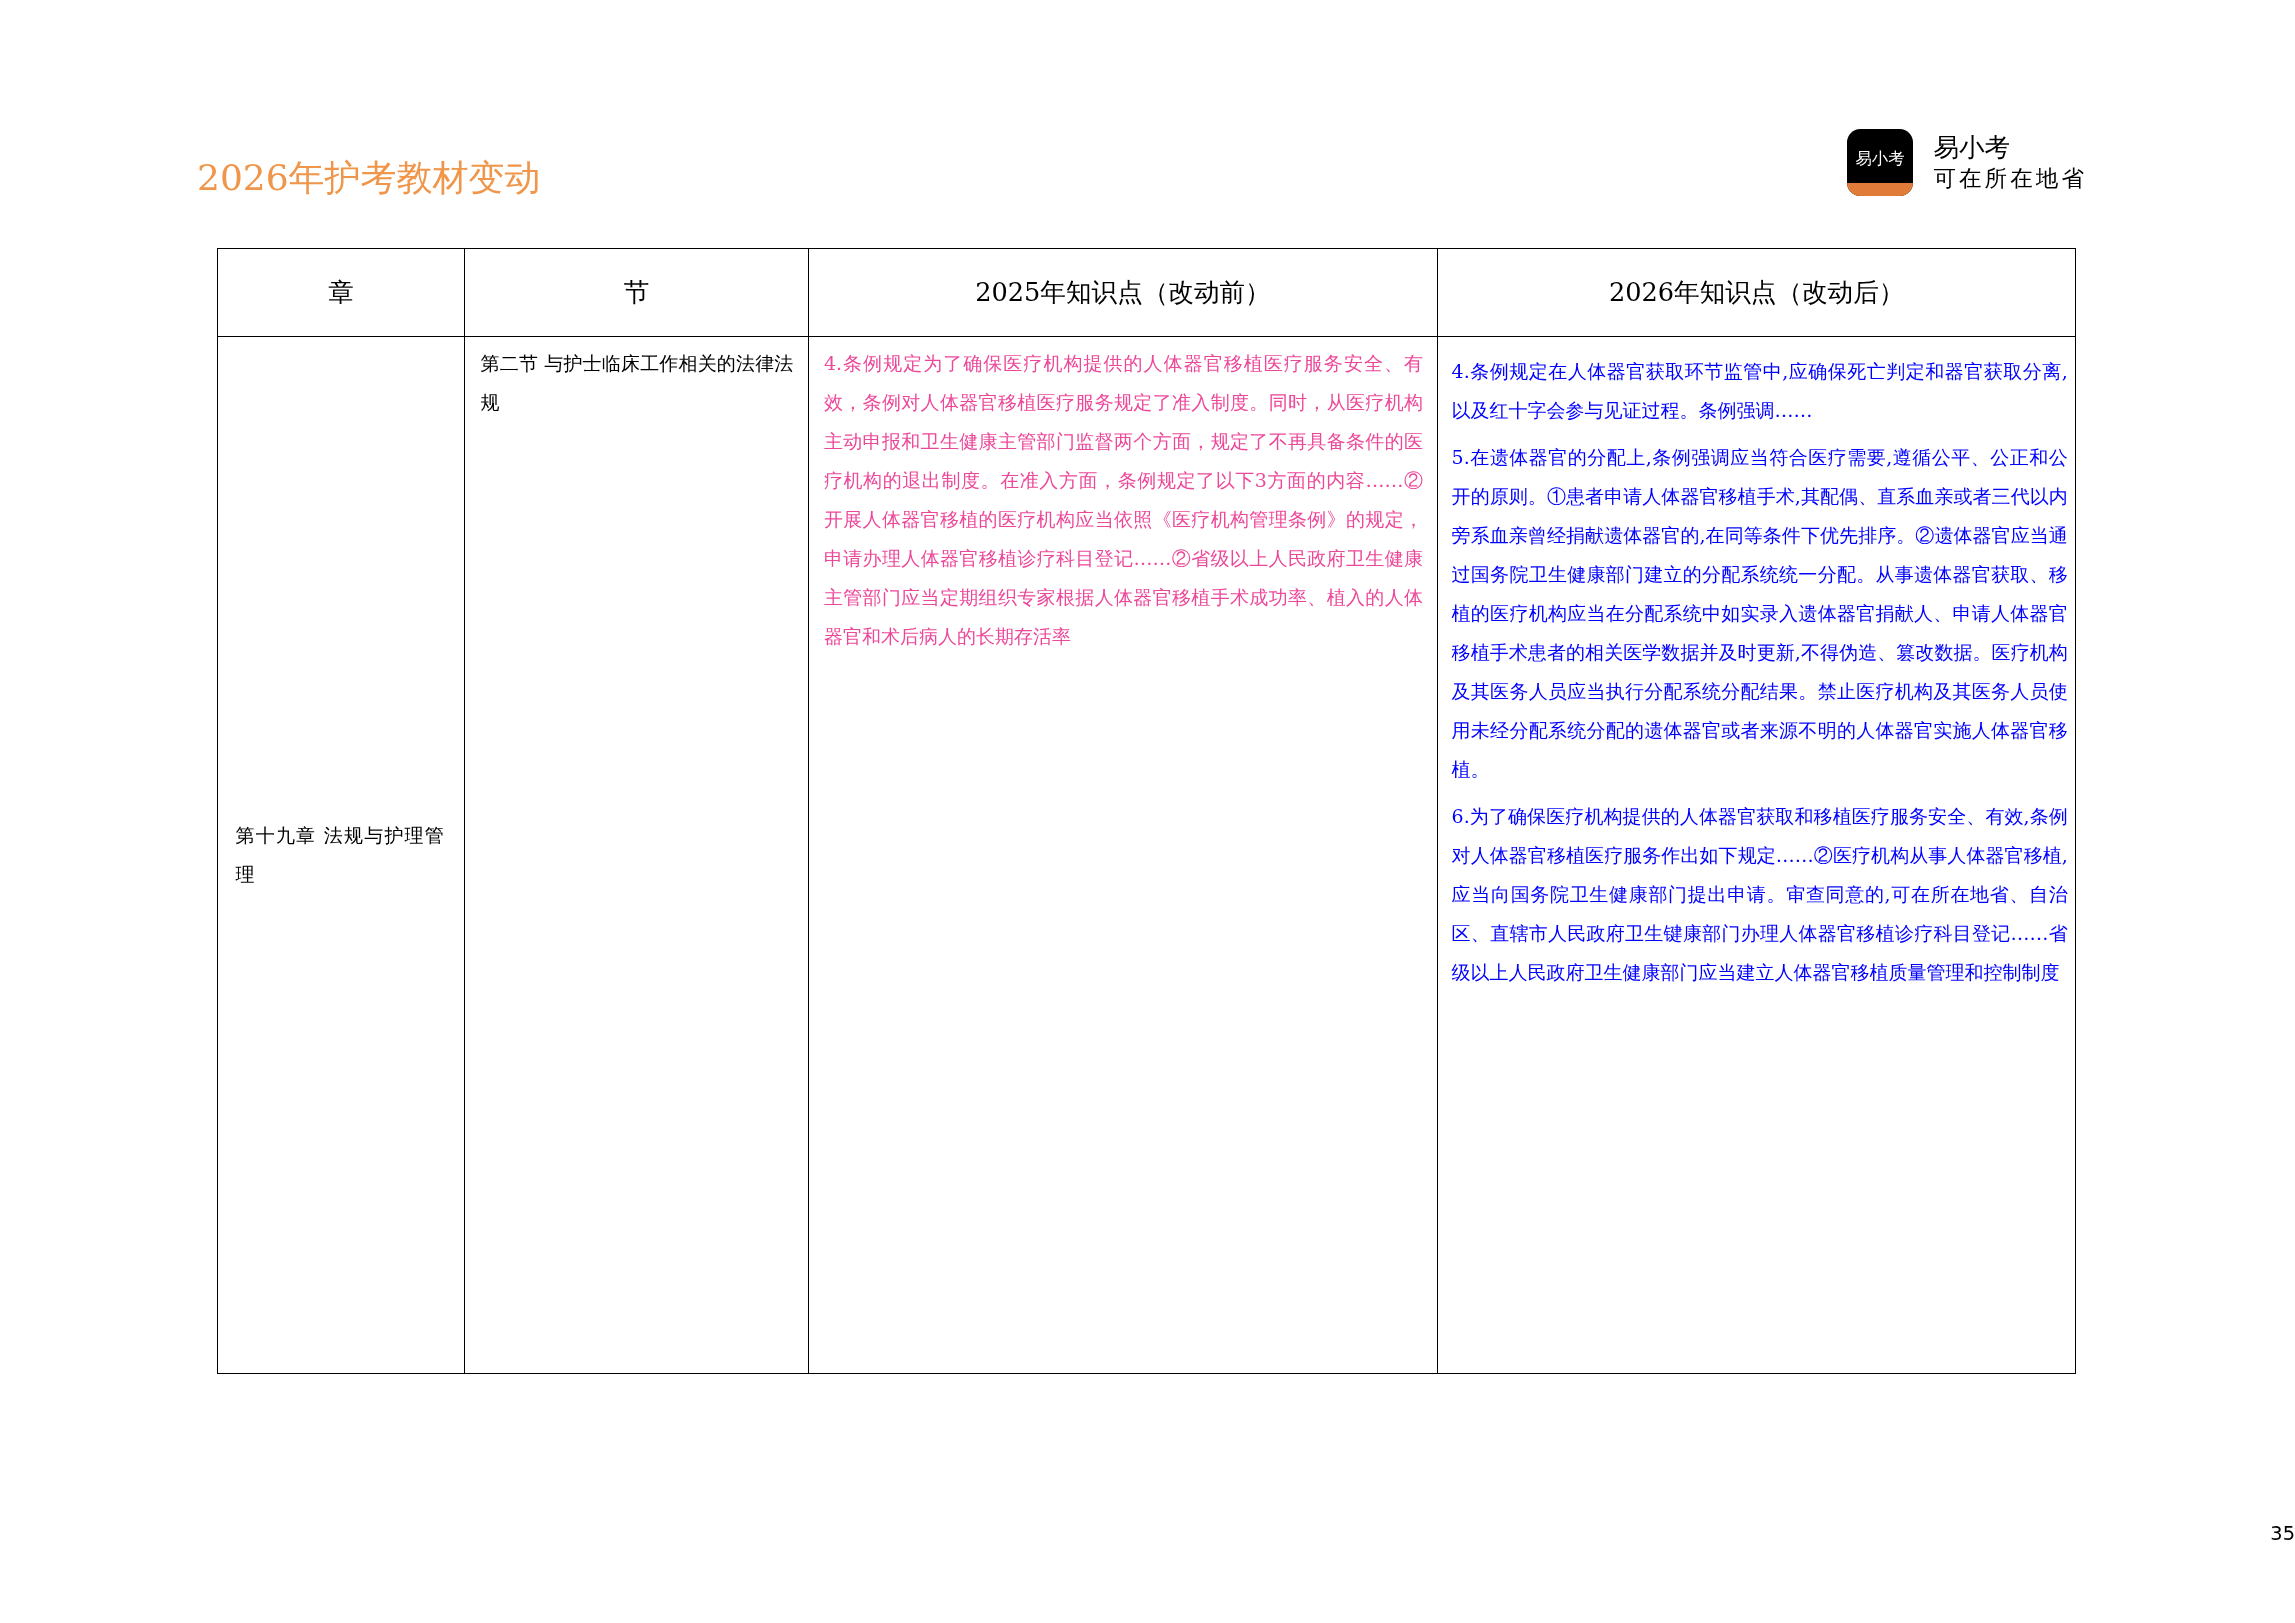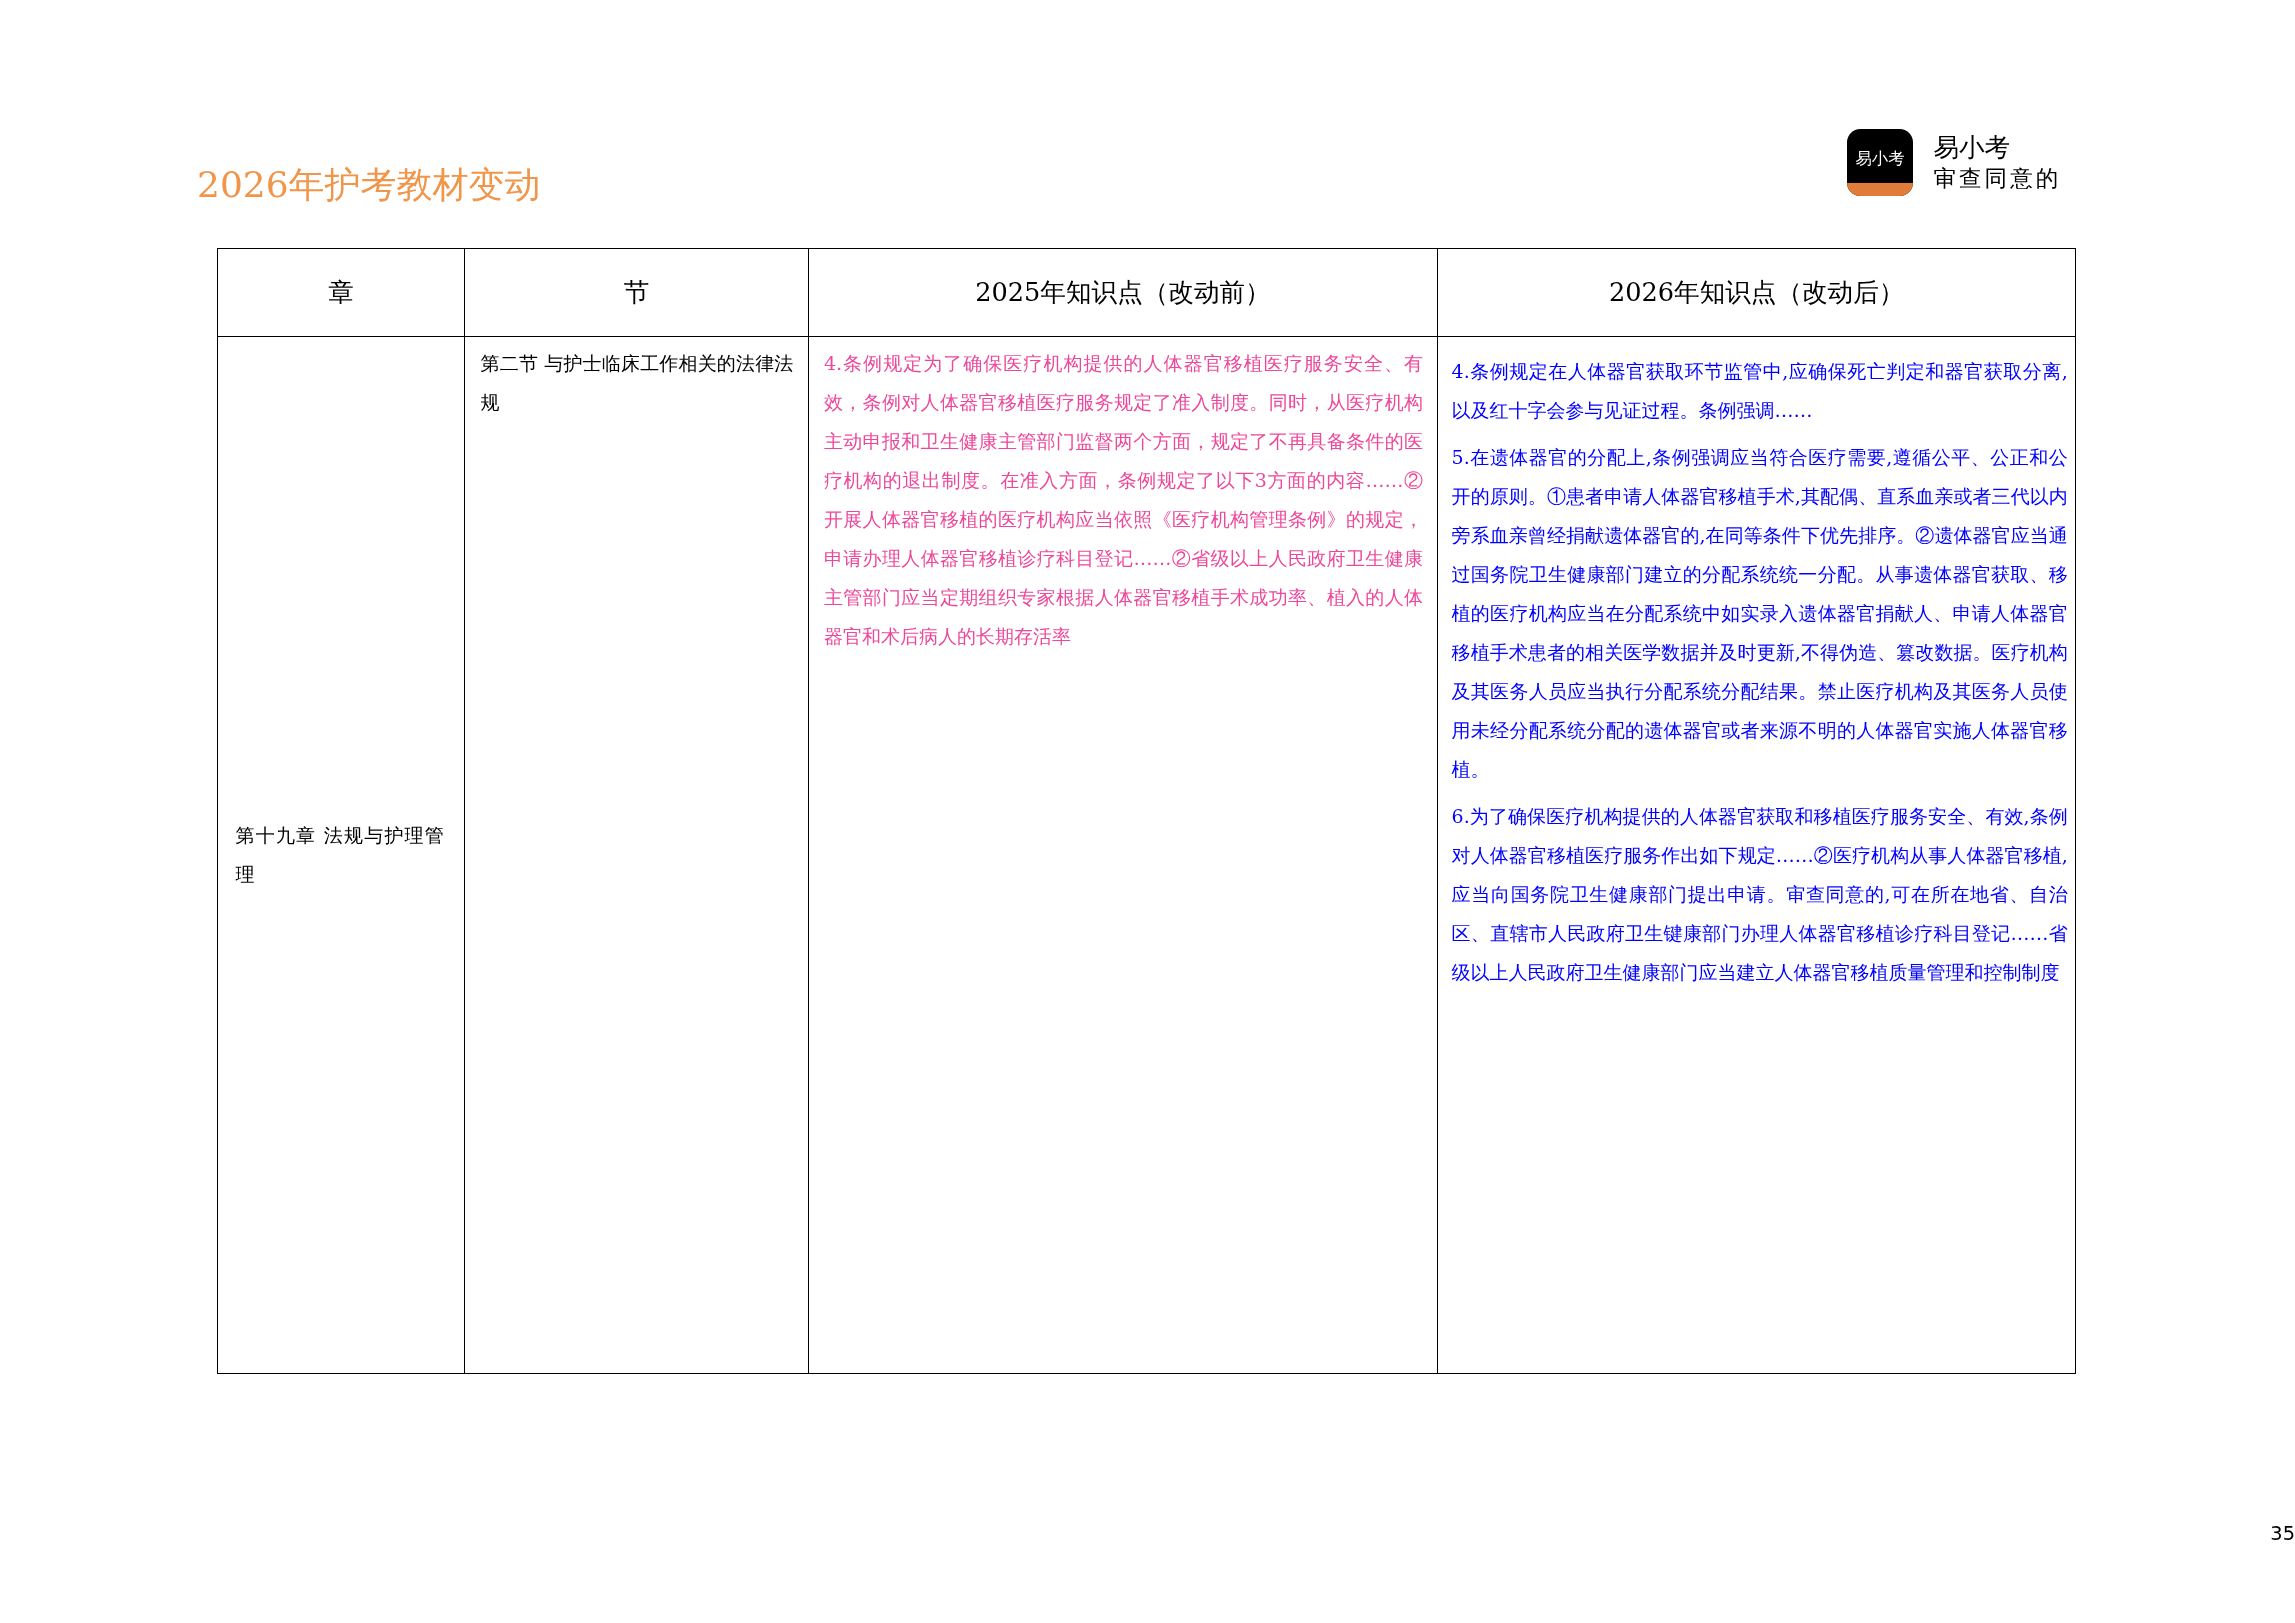--- a/index.html
+++ b/index.html
@@ -1,18 +1,18 @@
 <!DOCTYPE html>
 <html style="font-size:8.2px"><head>
 <meta charset="utf-8">
 <style>
   html, body { margin:0; padding:0; background:#ffffff; }
   body { width:2295px; height:1623px; position:relative; overflow:hidden;
          font-family:"DejaVu Serif","Liberation Serif",serif; color:#000; }
-  .doc-title { position:absolute; left:197px; top:161px; font-size:36px; color:#f0964a;
+  .doc-title { position:absolute; left:197px; top:154px; font-size:36px; color:#f0964a;
                font-family:"DejaVu Serif","Liberation Serif",serif; letter-spacing:0px; }
   .brand { position:absolute; left:1847px; top:129px; display:flex; align-items:center; }
   .brand-logo { width:66px; height:67px; border-radius:13.3px; overflow:hidden; position:relative;
                 background:#000; }
   .brand-logo .band { position:absolute; left:0; right:0; bottom:0; height:13.3px; background:#e07b39; }
   .brand-logo .txt { position:absolute; left:0; right:0; top:19.4px; text-align:center; color:#fff;
                      font-family:"DejaVu Sans","Liberation Sans",sans-serif; font-size:16.4px; }
   .brand-text { margin-left:20.4px; display:flex; flex-direction:column; }
   .brand-name { font-size:25.6px; font-family:"DejaVu Sans","Liberation Sans",sans-serif; line-height:32px; }
   .brand-slogan { font-size:22.5px; font-family:"DejaVu Sans","Liberation Sans",sans-serif; letter-spacing:3.1px; line-height:31px; }
@@ -37,21 +37,21 @@
 
 <div class="doc-title">2026年护考教材变动</div>
 
 <div class="brand">
   <div class="brand-logo">
     <div class="txt">易小考</div>
     <div class="band"></div>
   </div>
   <div class="brand-text">
     <div class="brand-name">易小考</div>
-    <div class="brand-slogan">审查同意的</div>
+    <div class="brand-slogan">可在所在地省</div>
   </div>
 </div>
 
 <table class="grid">
   <thead>
     <tr>
       <th class="col-ch">章</th>
       <th class="col-sec">节</th>
       <th class="col-old">2025年知识点（改动前）</th>
       <th class="col-new">2026年知识点（改动后）</th>

